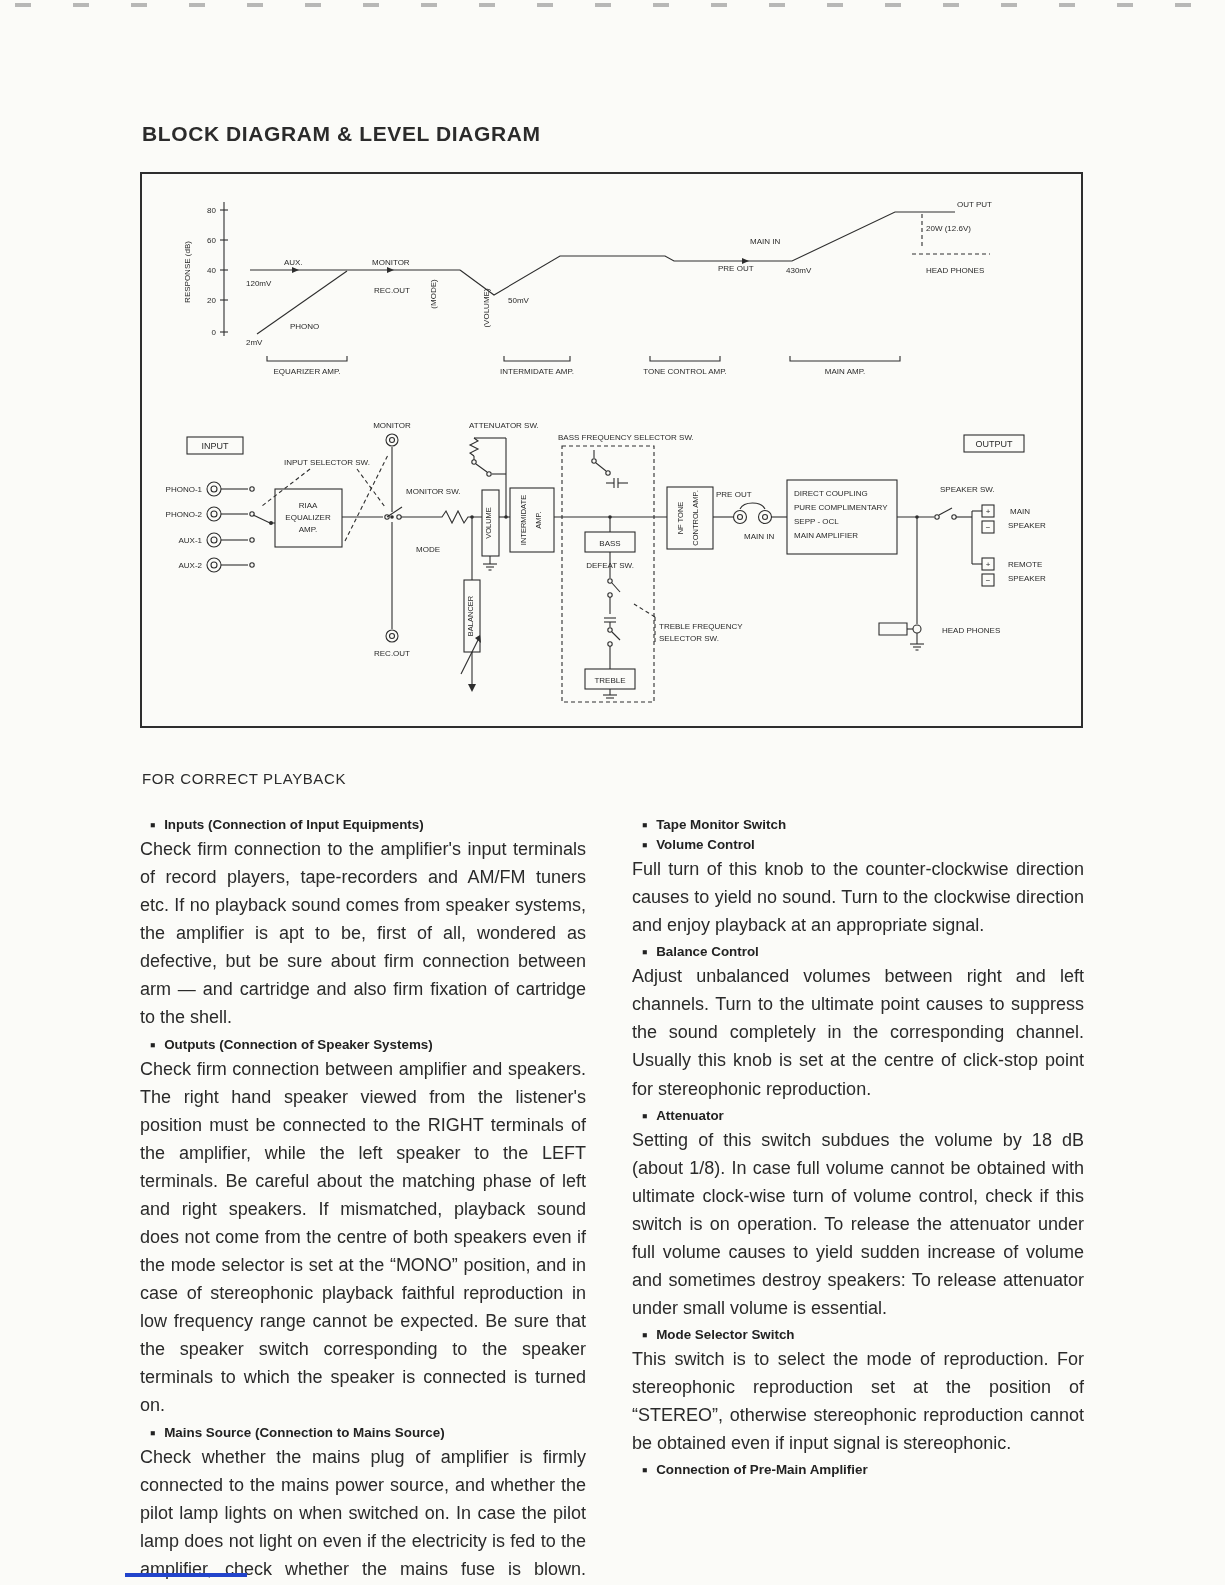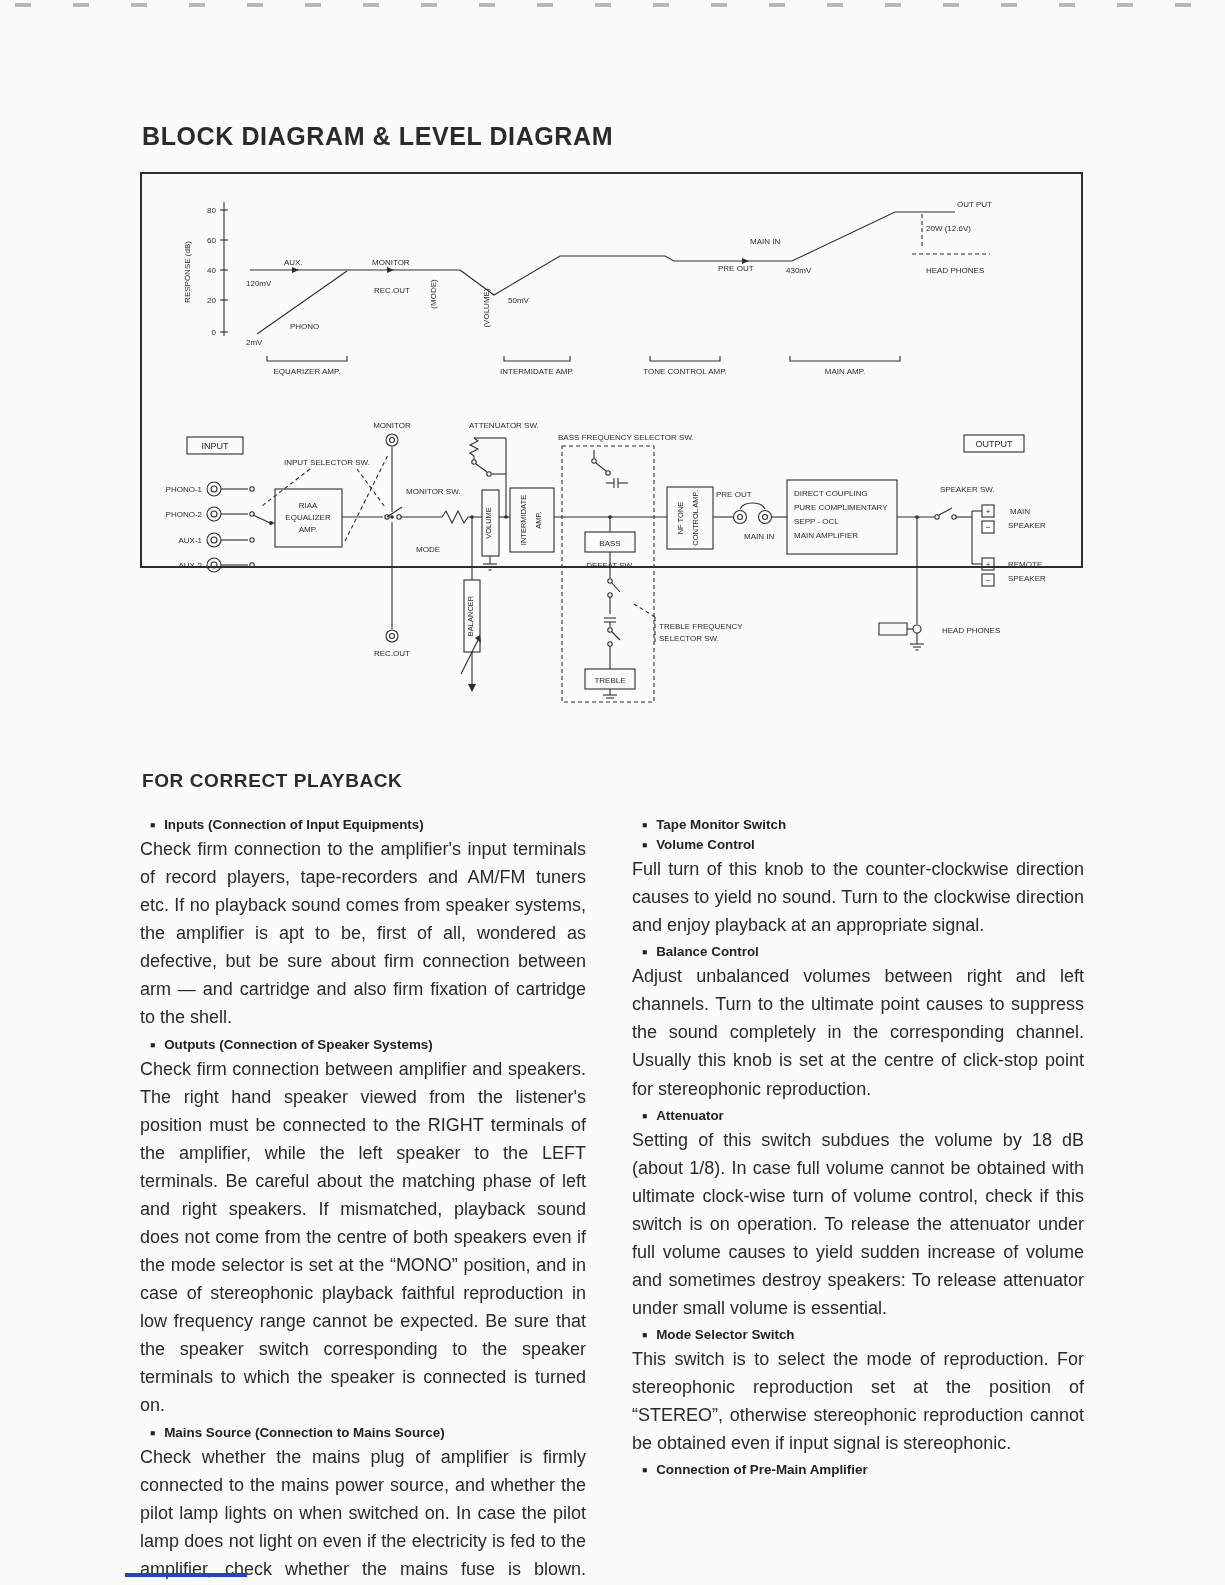--- a/index.html
+++ b/index.html
@@ -7,37 +7,37 @@
     width:1225px;height:1585px;position:relative;overflow:hidden;
     background:#fbfbf8;color:#262626;
     font-family:"Liberation Sans",sans-serif;
   }
   .scan-marks{
     position:absolute;top:3px;left:15px;width:1195px;height:4px;opacity:.45;
     background:repeating-linear-gradient(90deg,#666 0 16px,transparent 16px 58px);
   }
   .page-title{
     position:absolute;left:142px;top:122px;
-    font-size:25px;font-weight:bold;letter-spacing:.6px;color:#2b2b2b;
+    font-size:21px;font-weight:bold;letter-spacing:.6px;color:#2b2b2b;
   }
   .diagram-frame{
-    position:absolute;left:140px;top:172px;width:943px;height:396px;
+    position:absolute;left:140px;top:172px;width:943px;height:556px;
     border:2px solid #2e2e2e;box-sizing:border-box;background:transparent;
   }
   .diagram-frame svg{display:block}
   svg text{font-size:9px;fill:#2a2a2a;font-family:"Liberation Sans",sans-serif}
   svg .t8{font-size:8px}
   svg .t7{font-size:7.5px}
   svg line,svg polyline,svg path,svg rect{stroke:#2e2e2e;fill:none;stroke-width:1.1}
   svg circle{stroke:#2e2e2e;fill:none;stroke-width:1.1}
   svg .dash{stroke-dasharray:4 3}
   svg .dot{fill:#2e2e2e;stroke:none}
   .section-title{
     position:absolute;left:142px;top:770px;
-    font-size:19px;font-weight:bold;letter-spacing:.6px;color:#2b2b2b;
+    font-size:15px;font-weight:normal;letter-spacing:.6px;color:#2b2b2b;
   }
   .columns{
     position:absolute;left:140px;top:812px;width:944px;
     display:flex;gap:46px;
   }
   .col-left{width:446px}
   .col-right{width:452px}
   .sec-h{
     display:flex;align-items:baseline;gap:9px;
     font-weight:bold;font-size:13.4px;color:#222;

